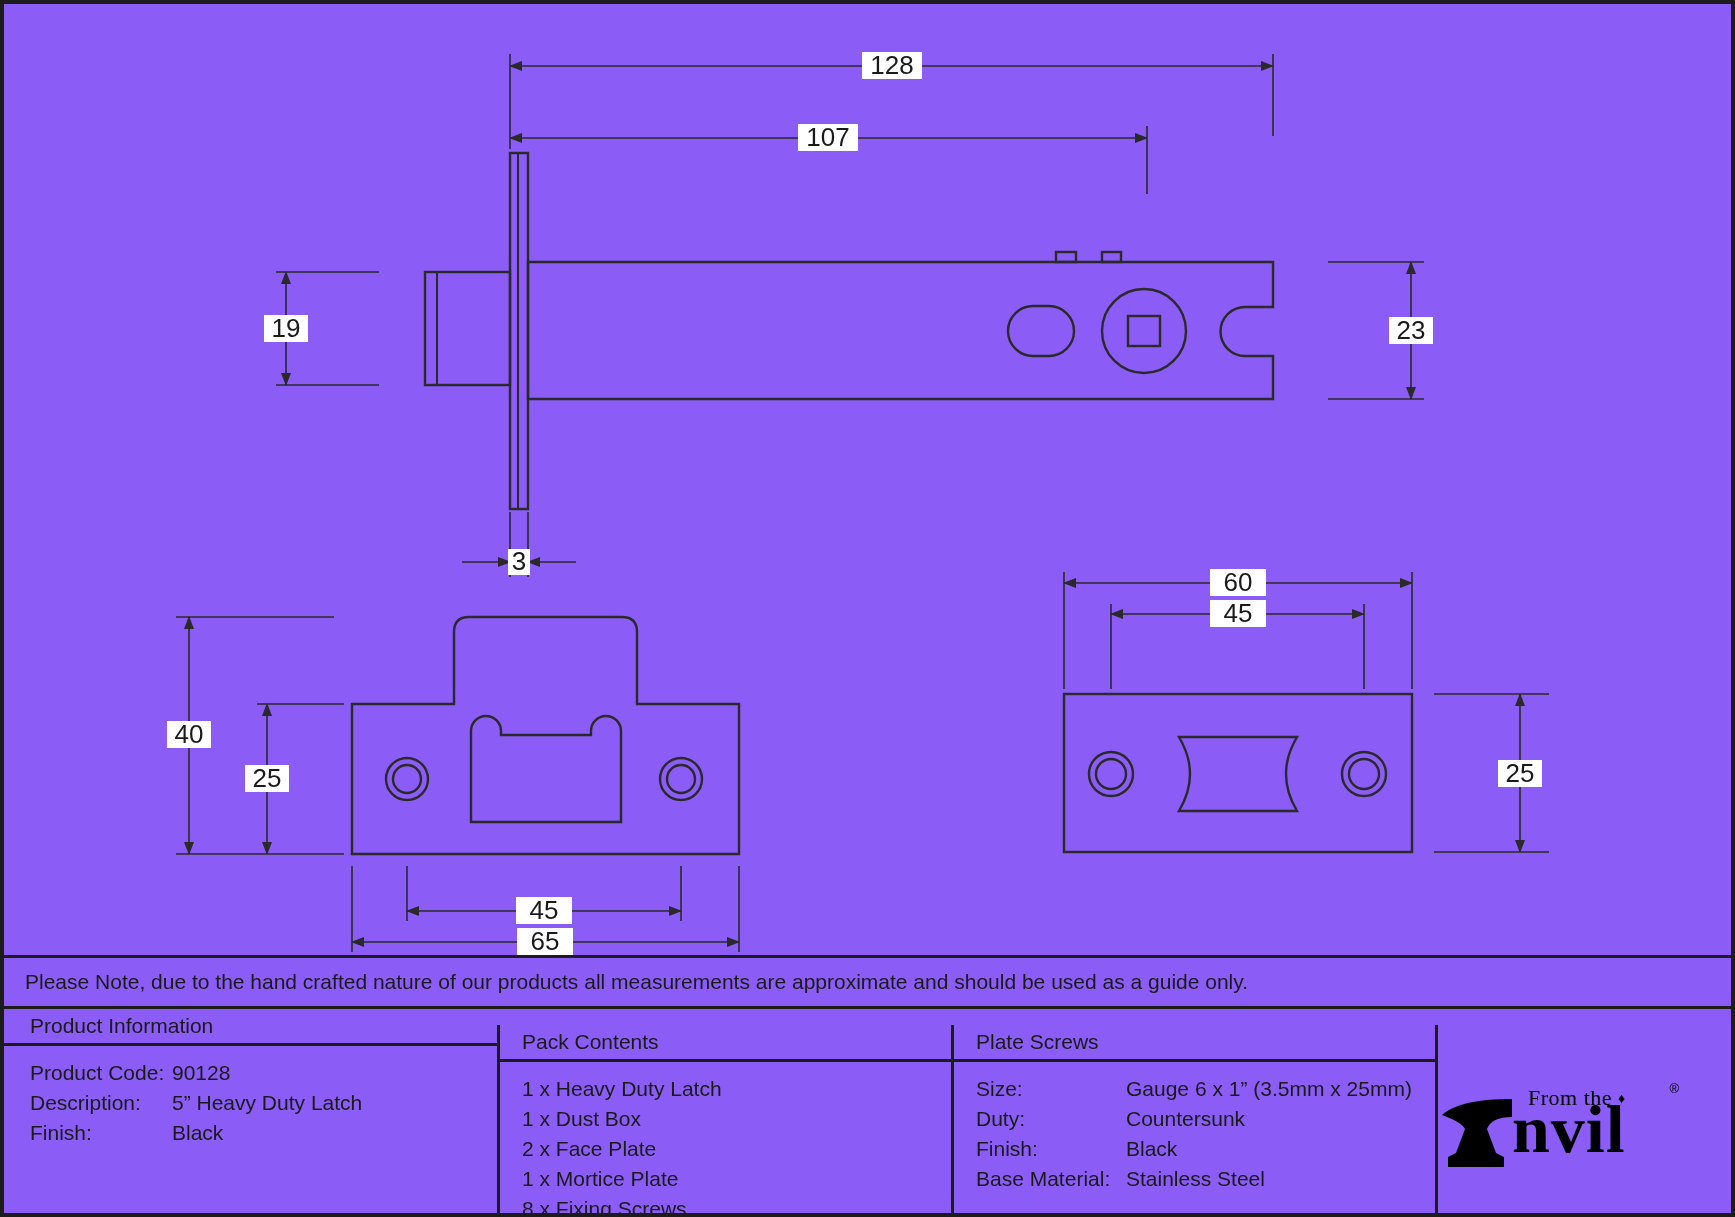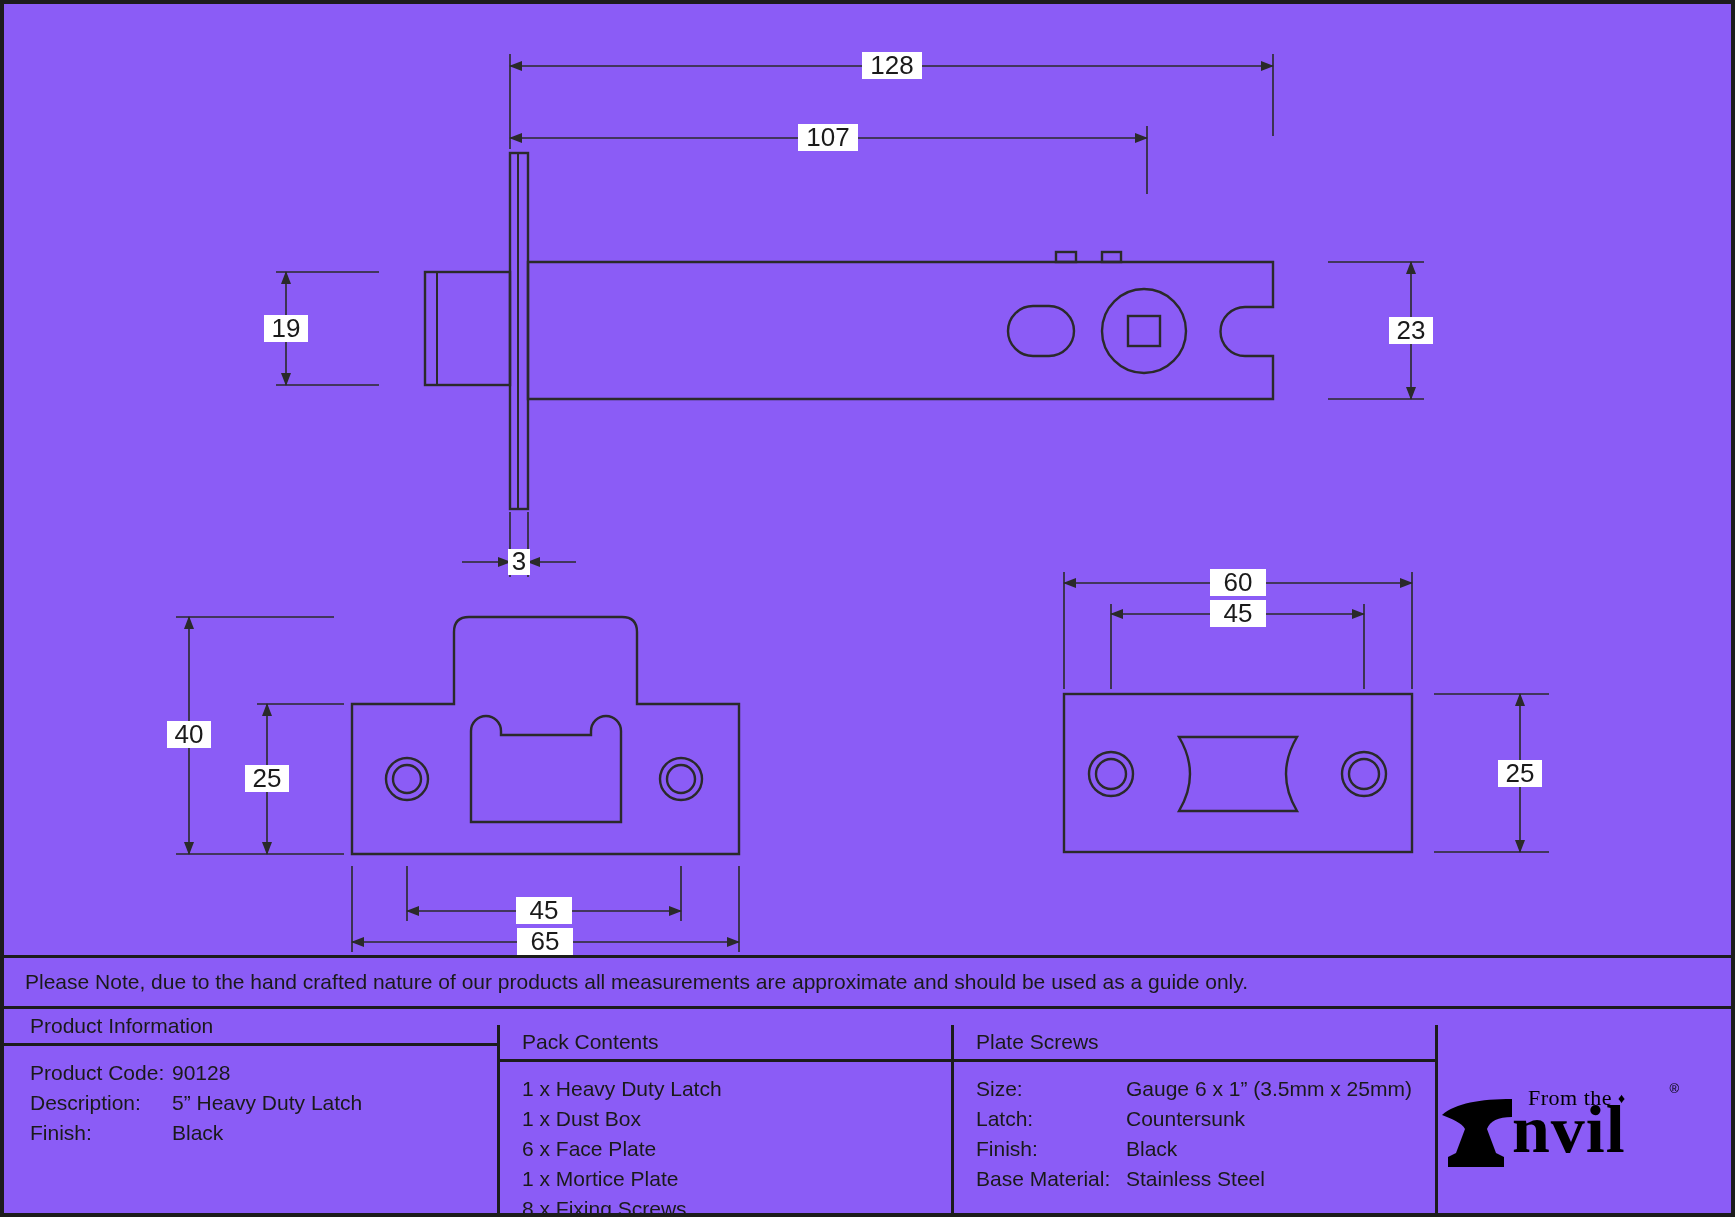--- a/index.html
+++ b/index.html
@@ -199,35 +199,35 @@
           <span>Black</span>
         </div>
       </div>
     </div>
 
     <div class="spec-col bordered" style="left:493px; width:454px;">
       <div class="col-header">Pack Contents</div>
       <div class="col-body">
         <div class="pc-item">1 x Heavy Duty Latch</div>
         <div class="pc-item">1 x Dust Box</div>
-        <div class="pc-item">6 x Face Plate</div>
+        <div class="pc-item">2 x Face Plate</div>
         <div class="pc-item">1 x Mortice Plate</div>
         <div class="pc-item">8 x Fixing Screws</div>
       </div>
     </div>
 
     <div class="spec-col bordered" style="left:947px; width:484px;">
       <div class="col-header">Plate Screws</div>
       <div class="col-body">
         <div class="kv-row">
           <span class="kv-label wide">Size:</span>
           <span>Gauge 6 x 1” (3.5mm x 25mm)</span>
         </div>
         <div class="kv-row">
-          <span class="kv-label wide">Latch:</span>
+          <span class="kv-label wide">Duty:</span>
           <span>Countersunk</span>
         </div>
         <div class="kv-row">
           <span class="kv-label wide">Finish:</span>
           <span>Black</span>
         </div>
         <div class="kv-row">
           <span class="kv-label wide">Base Material:</span>
           <span>Stainless Steel</span>
         </div>

